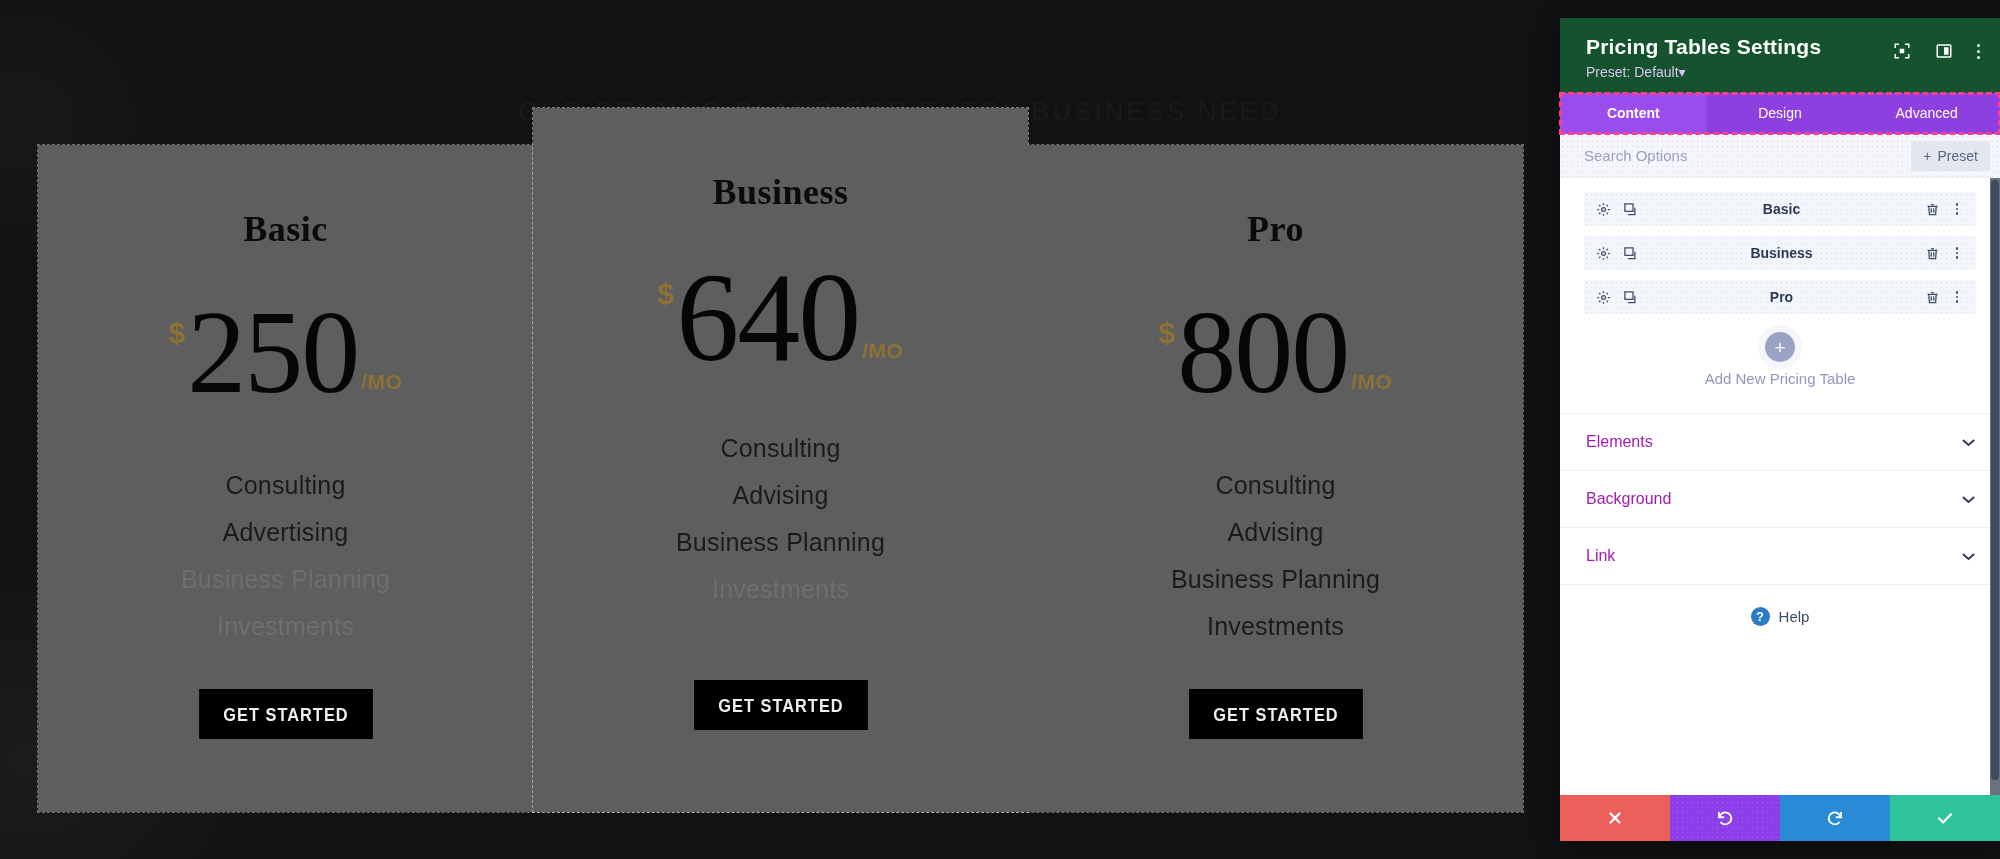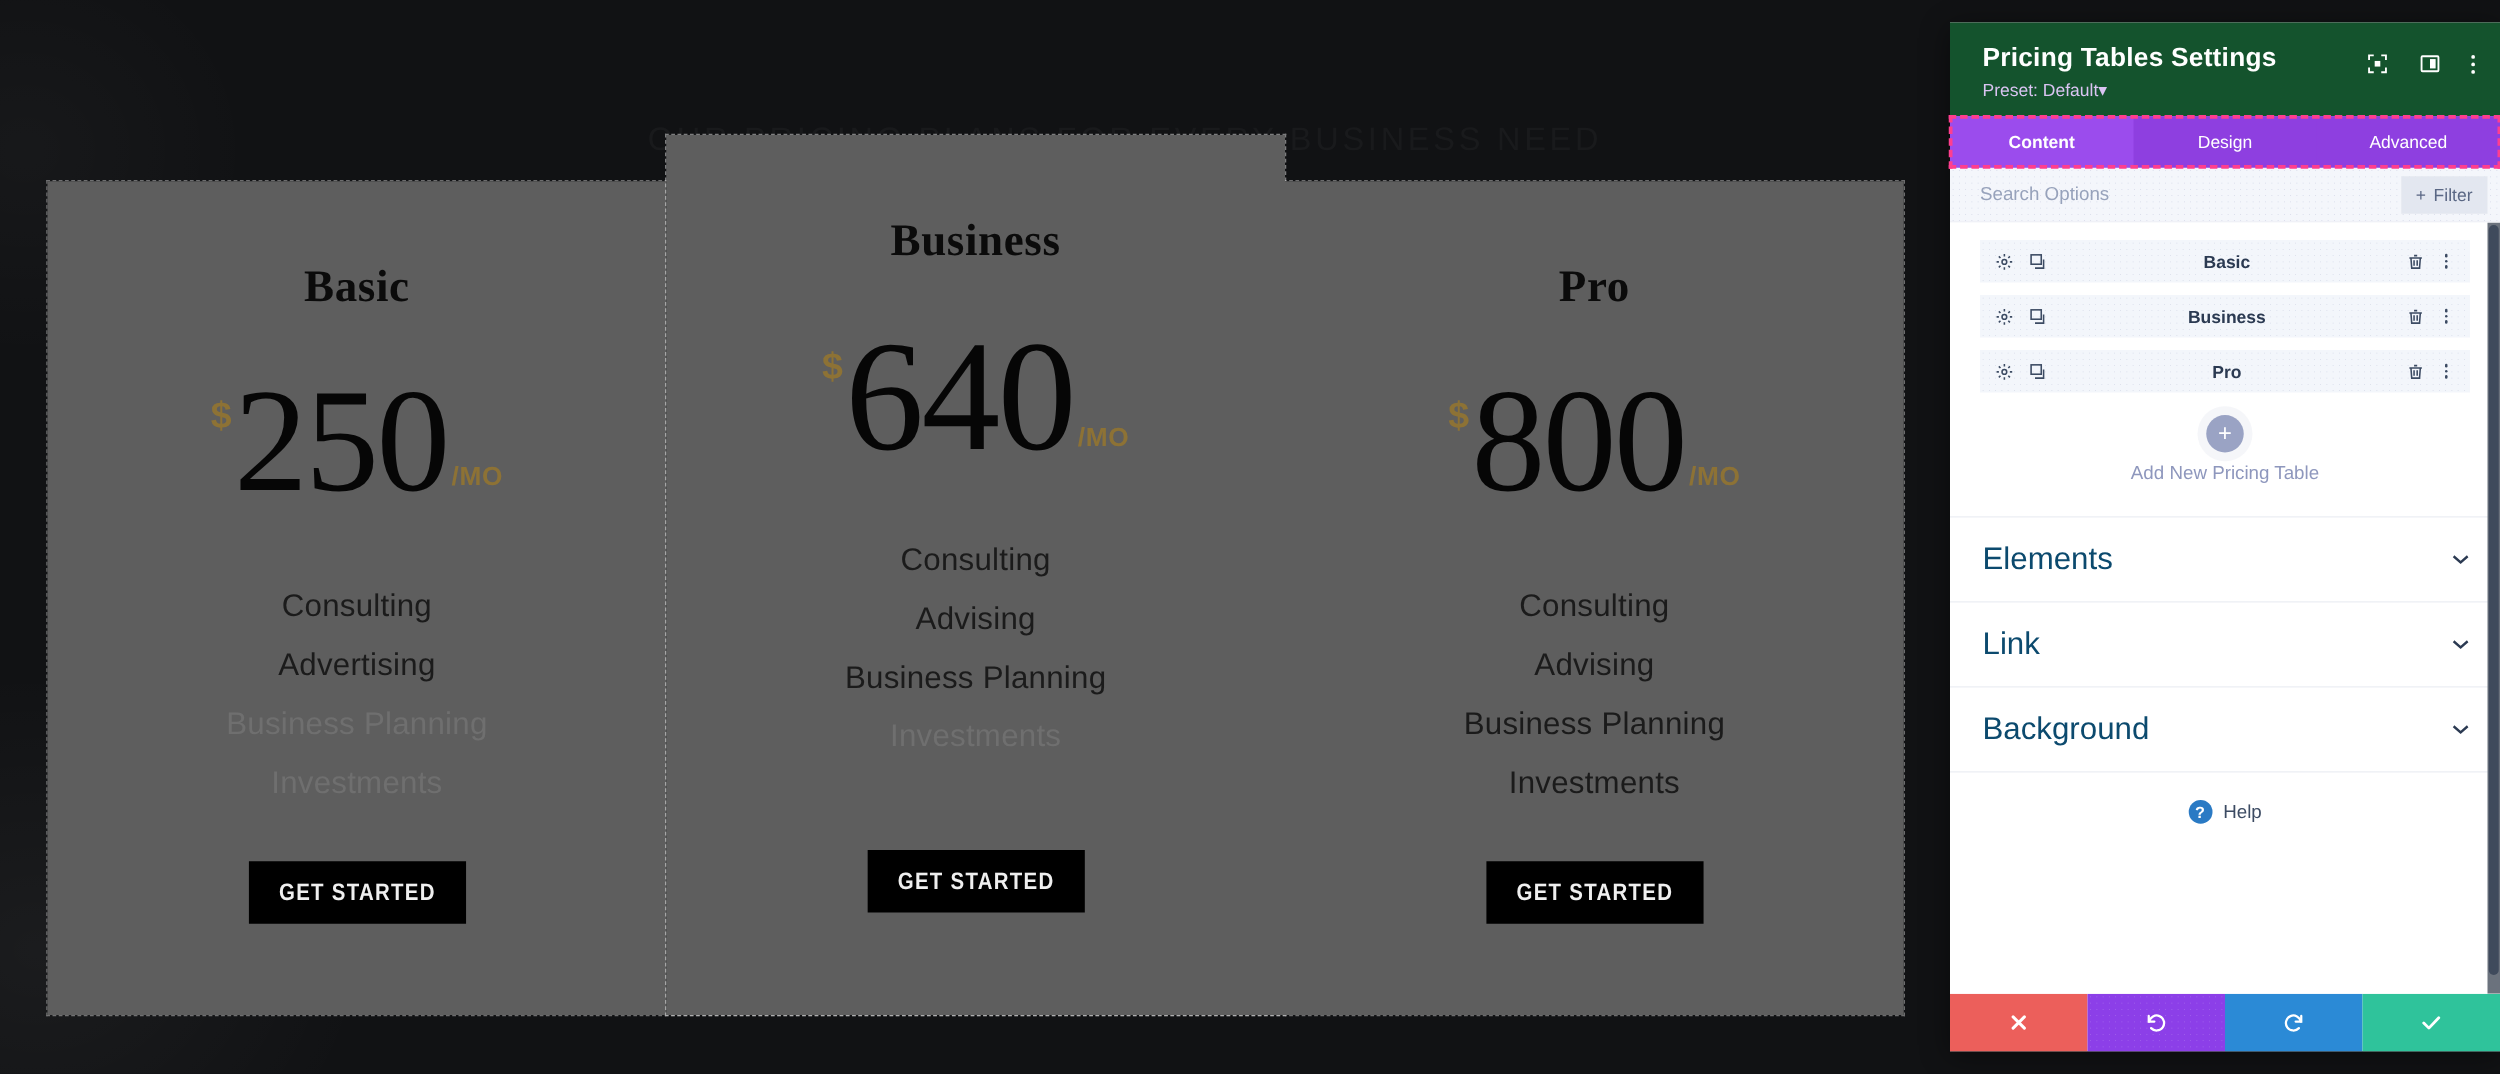--- a/index.html
+++ b/index.html
@@ -193,21 +193,21 @@
   }
   .add-label { font-size: 15px; color: #8e97bd; }
 
   .accordion { border-top: 1px solid #eceef4; }
   .acc-row {
     display: flex; align-items: center; justify-content: space-between;
     padding: 19px 24px 19px 26px;
     border-bottom: 1px solid #eceef4;
     cursor: pointer;
   }
-  .acc-label { font-size: 25px; color: #0c4a6e; }
+  .acc-label { font-size: 16px; color: #a21caf; }
   .chev { width: 15px; height: 9px; color: #2b3a52; }
 
   .help-row {
     display: flex; align-items: center; justify-content: center; gap: 9px;
     padding: 22px 0; font-size: 15px; color: #3c4b63; cursor: pointer;
   }
   .help-mark {
     width: 19px; height: 19px; border-radius: 50%;
     background: #2a7ac4; color: #fff; font-size: 13px; font-weight: bold;
     display: flex; align-items: center; justify-content: center;
@@ -325,21 +325,21 @@
   <div class="tabs">
     <div class="tab active">Content</div>
     <div class="tab">Design</div>
     <div class="tab">Advanced</div>
   </div>
 
   <div class="search-bar">
     <input class="search-input" type="text" placeholder="Search Options" style="">
     <button class="filter-btn">
       <span>+</span>
-      <span>Filter</span>
+      <span>Preset</span>
     </button>
   </div>
 
   <div class="panel-body">
 
     <div class="items-block">
 
       <div class="item-row">
         <span class="item-icons-l">
           <svg class="iicon" viewBox="0 0 24 24" fill="none" stroke="currentColor" stroke-width="2">
@@ -420,27 +420,27 @@
     </div>
 
     <div class="accordion">
       <div class="acc-row">
         <span class="acc-label">Elements</span>
         <svg class="chev" viewBox="0 0 24 14" fill="none" stroke="currentColor" stroke-width="3">
             <path d="M3 3l9 8 9-8"></path>
           </svg>
       </div>
       <div class="acc-row">
-        <span class="acc-label">Link</span>
+        <span class="acc-label">Background</span>
         <svg class="chev" viewBox="0 0 24 14" fill="none" stroke="currentColor" stroke-width="3">
             <path d="M3 3l9 8 9-8"></path>
           </svg>
       </div>
       <div class="acc-row">
-        <span class="acc-label">Background</span>
+        <span class="acc-label">Link</span>
         <svg class="chev" viewBox="0 0 24 14" fill="none" stroke="currentColor" stroke-width="3">
             <path d="M3 3l9 8 9-8"></path>
           </svg>
       </div>
     </div>
 
     <div class="help-row">
       <span class="help-mark">?</span>
       <span>Help</span>
     </div>

